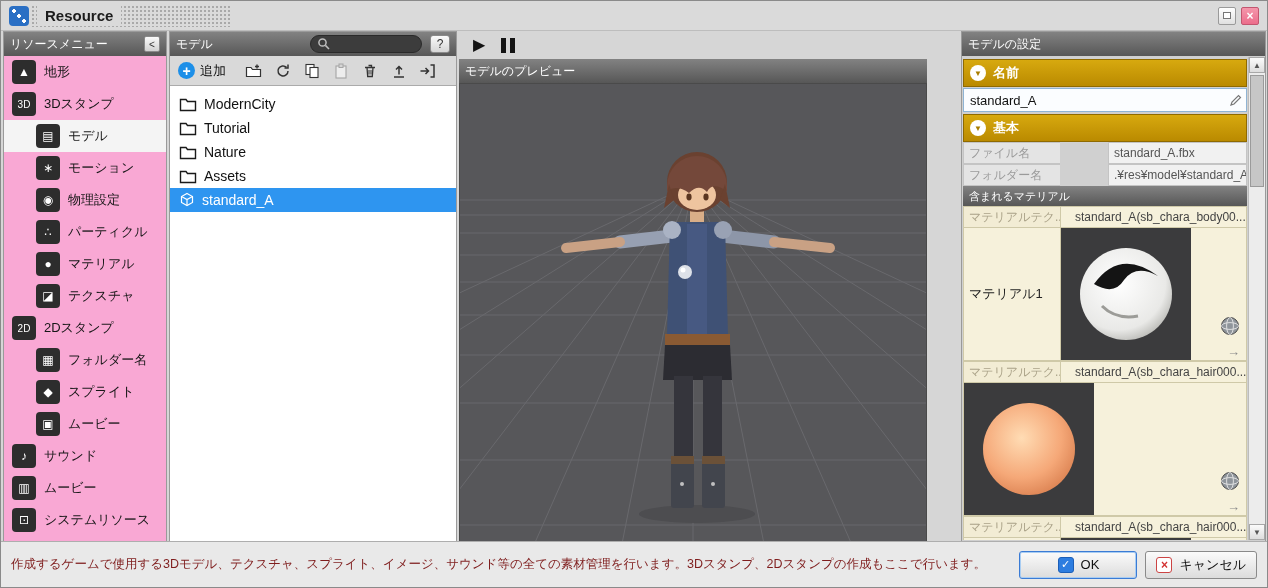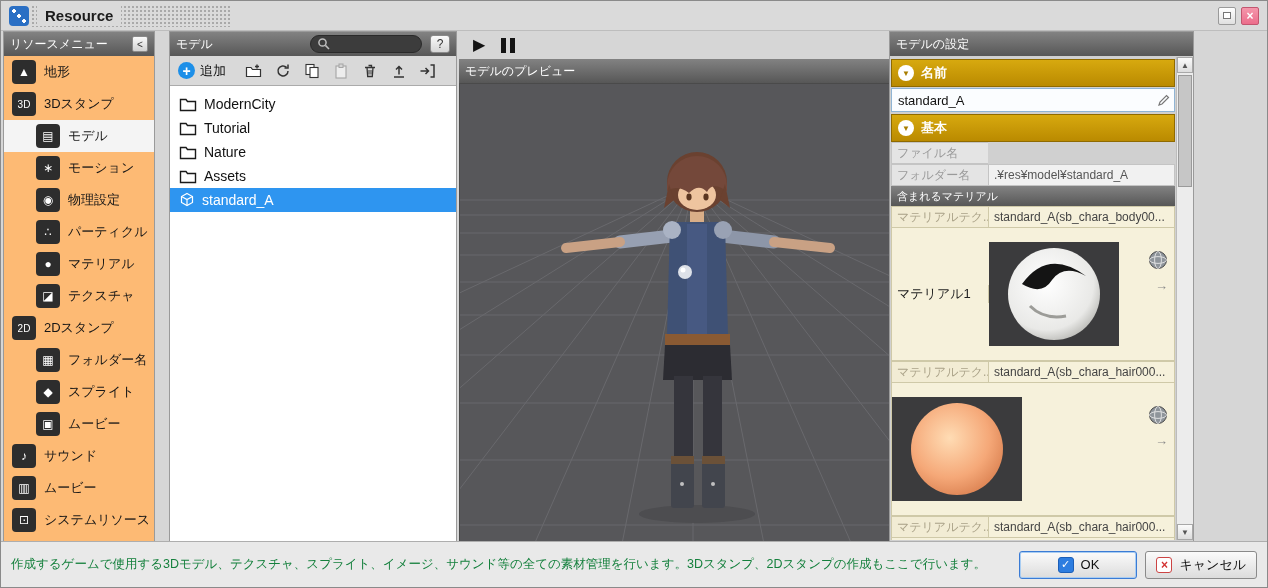--- a/index.html
+++ b/index.html
@@ -19,21 +19,21 @@
   .winbtns { margin-left:auto; display:flex; gap:5px; }
   .winbtn { width:18px; height:18px; display:flex; align-items:center; justify-content:center; border-radius:2px; font-size:12px; line-height:1; cursor:pointer; }
   .winbtn.restore { background:linear-gradient(#ffffff,#e0e0e0); border:1px solid #9a9a9a; }
   .restore-glyph { width:8px; height:7px; border:1px solid #777; background:#fff; }
   .winbtn.close { background:linear-gradient(#f497ab,#ec6d8b); border:1px solid #c2566f; color:#fff; font-weight:bold; }
 
   
   .panel-header { height:24px; background:linear-gradient(#828282,#575757); color:#fff; font-size:12px; display:flex; align-items:center; padding:0 6px; gap:6px; }
 
   
-  .sidebar { position:absolute; left:2px; top:30px; width:152px; height:511px; background:#fdba74; border:1px solid #9a9a9a; }
+  .sidebar { position:absolute; left:2px; top:30px; width:164px; height:511px; background:#f9a8d4; border:1px solid #9a9a9a; }
   .collapse-btn { margin-left:auto; width:16px; height:16px; font-size:10px; color:#333; background:linear-gradient(#fafafa,#d2d2d2); border:1px solid #8a8a8a; border-radius:2px; display:flex; align-items:center; justify-content:center; cursor:pointer; }
   .side-item { height:32px; display:flex; align-items:center; gap:8px; padding-left:8px; font-size:13px; color:#161616; cursor:pointer; }
   .side-item.lvl1 { padding-left:32px; }
   .side-item.selected { background:#f4f4f4; }
   .sicon { width:24px; height:24px; flex:0 0 24px; background:#2d2d2d; border-radius:4px; color:#fff; font-size:12px; display:flex; align-items:center; justify-content:center; }
   .sicon.badge { font-size:10px; font-weight:normal; letter-spacing:0; }
 
   
   .model-panel { position:absolute; left:168px; top:30px; width:288px; height:511px; background:#ffffff; border:1px solid #9a9a9a; display:flex; flex-direction:column; }
   .model-header { gap:8px; }
@@ -53,51 +53,51 @@
 
   
   .preview-col { position:absolute; left:458px; top:30px; width:468px; height:511px; }
   .transport { height:28px; display:flex; align-items:center; gap:16px; padding-left:14px; }
   .play-btn { background:none; border:none; font-size:16px; color:#141414; cursor:pointer; line-height:1; }
   .pause-btn { background:none; border:none; display:flex; gap:4px; cursor:pointer; }
   .pause-btn .bar { width:5px; height:15px; background:#141414; }
   .viewport { position:relative; height:459px; background:#57575a; border:1px solid #4a4a4a; overflow:hidden; cursor:grab; }
 
   
-  .settings { position:absolute; left:888px; top:30px; width:305px; height:511px; background:#d0d0d0; border:1px solid #9a9a9a; }
+  .settings { position:absolute; left:960px; top:30px; width:305px; height:511px; background:#d0d0d0; border:1px solid #9a9a9a; }
   .settings-content { position:absolute; left:1px; top:25px; right:18px; bottom:1px; overflow:hidden; }
   .gold { height:28px; margin-top:2px; background:linear-gradient(#d7a90f,#ba8a00); border:1px solid #8f6a00; color:#fff; font-weight:bold; font-size:13px; display:flex; align-items:center; gap:7px; padding:0 6px; cursor:pointer; }
   .gold-circ { width:16px; height:16px; background:#fff; border-radius:50%; color:#a87d00; font-size:8px; display:flex; align-items:center; justify-content:center; }
   .name-row { position:relative; margin-top:1px; }
   .name-input { width:100%; height:24px; border:1px solid #8fb4d4; background:#fbfdff; font-size:13px; color:#111; padding:0 22px 0 6px; }
   .pencil-wrap { position:absolute; right:4px; top:5px; }
-  .field-row { display:flex; height:22px; font-size:12px; }
+  .field-row { display:flex; height:22px; font-size:12px;gap:48px; }
   .f-label { width:97px; background:#e4e4e4; color:#9a9a9a; border:1px solid #c4c4c4; border-right:none; display:flex; align-items:center; padding-left:5px; }
   .f-value { flex:1; background:#f1f1f1; color:#555; border:1px solid #c4c4c4; display:flex; align-items:center; padding-left:5px; white-space:nowrap; overflow:hidden; }
   .mat-header { height:20px; font-size:11px; }
   .mat-tex-row { display:flex; height:22px; font-size:12px; }
   .mt-label { width:97px; background:#f2ecd4; color:#aaa288; border:1px solid #cfc9a8; border-right:none; display:flex; align-items:center; padding-left:5px; white-space:nowrap; overflow:hidden; }
-  .mt-value { flex:1; background:#f6f1db; color:#444; border:1px solid #cfc9a8; display:flex; align-items:center; padding-left:5px; white-space:nowrap; overflow:hidden; cursor:pointer; }
-  .mat-body { display:flex; height:133px; background:#f6f1db; border:1px solid #cfc9a8; border-top:none; overflow:hidden;align-items:center; }
+  .mt-value { flex:1; background:#f6f1db; color:#444; border:1px solid #cfc9a8; display:flex; align-items:center; padding-left:14px; white-space:nowrap; overflow:hidden; cursor:pointer; }
+  .mat-body { display:flex; height:133px; background:#f6f1db; border:1px solid #cfc9a8; border-top:none; overflow:hidden; }
   .mat-body.partial { height:6px; }
   .mat-name { width:97px; border-right:1px solid #cfc9a8; display:flex; align-items:center; padding-left:5px; font-size:13px; color:#222; }
   .mat-preview { width:130px; background:#3b3b3d; display:flex; align-items:center; justify-content:center; }
   .mat-side { flex:1; position:relative; }
   .globe-btn { position:absolute; right:5px; bottom:20px; background:none; border:none; cursor:pointer; }
   .mat-arrow { position:absolute; right:6px; bottom:1px; color:#8a8a8a; font-size:13px; cursor:pointer; }
 
   .vscroll { position:absolute; right:0; top:25px; bottom:1px; width:17px; background:#ececec; border-left:1px solid #bcbcbc; }
   .sbtn { position:absolute; left:0; right:0; height:16px; font-size:8px; color:#555; background:linear-gradient(#fbfbfb,#dddddd); border:1px solid #a8a8a8; display:flex; align-items:center; justify-content:center; cursor:pointer; }
   .sbtn.up { top:0; }
   .sbtn.down { bottom:0; }
   .sthumb { position:absolute; top:18px; left:1px; right:1px; height:112px; background:#c6c6c6; border:1px solid #9a9a9a; cursor:grab; }
 
   
   .statusbar { position:absolute; left:0; right:0; bottom:0; height:46px; background:#e9e9e9; border-top:1px solid #aeaeae; display:flex; align-items:center; padding:0 10px; gap:12px; }
-  .status-text { font-size:12.5px; color:#15803d; white-space:nowrap; overflow:hidden; }
+  .status-text { font-size:12.5px; color:#7f1d1d; white-space:nowrap; overflow:hidden; }
   .sb-btns { margin-left:auto; display:flex; gap:8px; flex:0 0 auto; }
   .okbtn,.cancelbtn { height:28px; display:flex; align-items:center; justify-content:center; gap:7px; background:linear-gradient(#fbfbfb,#dcdcdc); border:1px solid #8a8a8a; border-radius:3px; font-size:13px; color:#111; cursor:pointer; }
   .okbtn { min-width:118px; border-color:#3a7bd5; box-shadow:inset 0 0 0 1px #a9cdf2; }
   .cancelbtn { min-width:104px; padding:0 10px; }
   .chk { width:16px; height:16px; background:#2d7de0; border:1px solid #1c5fb8; border-radius:3px; color:#fff; font-size:11px; display:flex; align-items:center; justify-content:center; }
   .xbox { width:16px; height:16px; background:#fff; border:1px solid #cc4444; border-radius:3px; color:#d33333; font-weight:bold; font-size:12px; display:flex; align-items:center; justify-content:center; }
 </style>
 </head>
 <body>
 
@@ -369,20 +369,21 @@
               <path d="M2 12l1-3 6.5-6.5 2 2L5 11z" fill="none" stroke="#777" stroke-width="1.2"></path>
             </svg>
         </span>
       </div>
       <div class="gold">
         <span class="gold-circ">▼</span>
         <span>基本</span>
       </div>
       <div class="field-row">
         <div class="f-label">ファイル名</div>
+        <div class="f-value">standard_A.fbx</div>
       </div>
       <div class="field-row">
         <div class="f-label">フォルダー名</div>
         <div class="f-value">.¥res¥model¥standard_A</div>
       </div>
       <div class="panel-header mat-header">
         <span>含まれるマテリアル</span>
       </div>
 
       <div class="mat-group">

